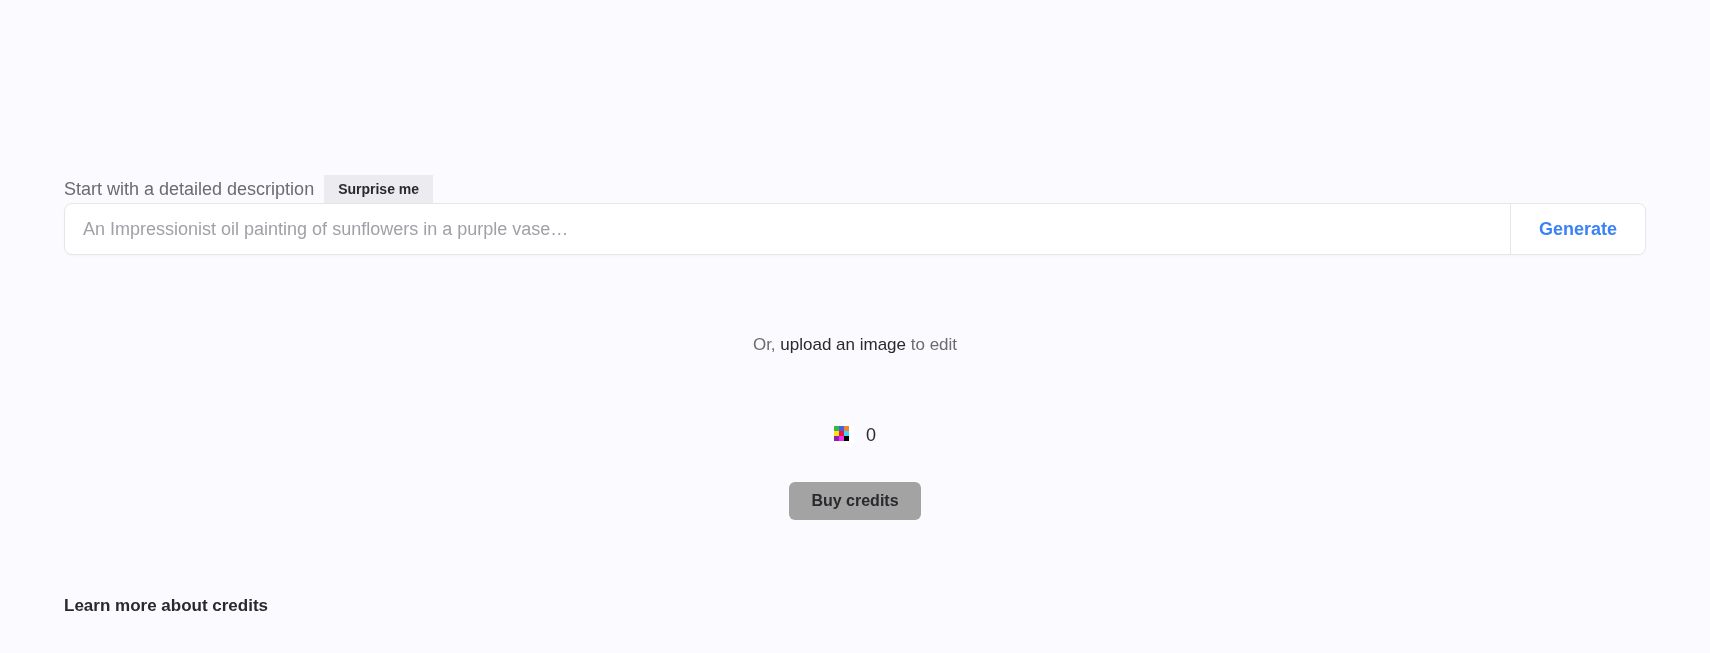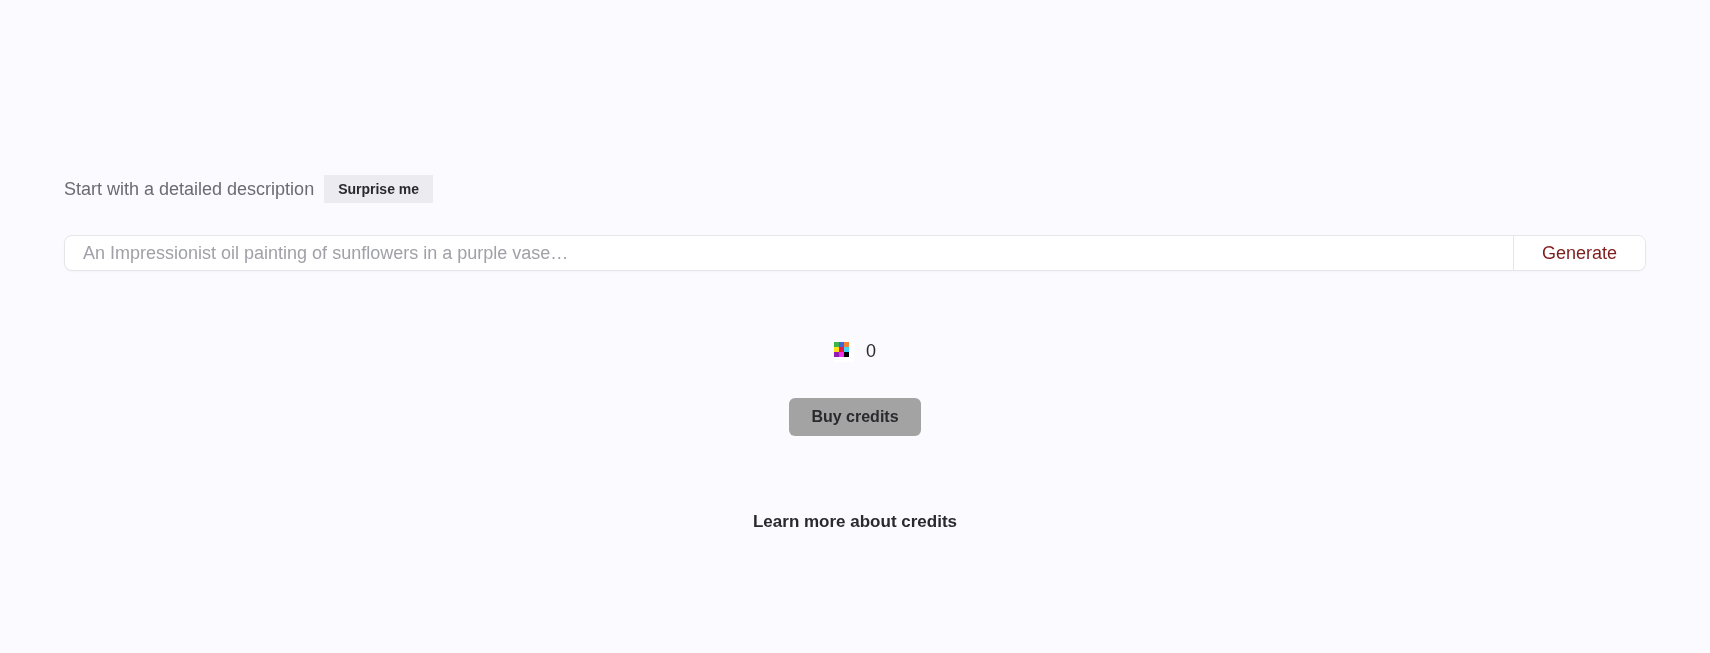--- a/index.html
+++ b/index.html
@@ -17,21 +17,20 @@
     }
     
     .container {
       padding: 175px 64px 0 64px;
     }
     
     .header-row {
       display: flex;
       align-items: center;
       gap: 10px;
-      margin-bottom: 32px;
     }
     
     .header-text {
       font-size: 18px;
       color: #6b6b72;
       font-weight: 400;
     }
     
     .surprise-btn {
       background: #ececf0;
@@ -43,21 +42,21 @@
       color: #2a2a2e;
       cursor: pointer;
       font-family: inherit;
     }
     
     .input-bar {
       display: flex;
       background: #ffffff;
       border: 1px solid #e5e5ea;
       border-radius: 8px;
-      height: 36px;
+      height: 52px;
       box-shadow: 0 1px 2px rgba(0,0,0,0.03);
       overflow: hidden;
       justify-content: center;
     }
     
     .prompt-input {
       flex: 1;
       border: none;
       outline: none;
       padding: 0 18px;
@@ -70,22 +69,22 @@
     .prompt-input::placeholder {
       color: #a0a0a8;
     }
     
     .generate-btn {
       background: #ffffff;
       border: none;
       border-left: 1px solid #e5e5ea;
       padding: 0 28px;
       font-size: 18px;
-      font-weight: 400;
-      color: #7f1d1d;
+      font-weight: 700;
+      color: #3b82f6;
       cursor: pointer;
       font-family: inherit;
       margin-left: 40px;
     }
     
     .upload-row {
       text-align: center;
       margin-top: 80px;
       font-size: 17px;
       color: #6b6b72;
@@ -126,21 +125,21 @@
       padding: 10px 22px;
       font-size: 16px;
       font-weight: 600;
       color: #2a2a2e;
       cursor: pointer;
       font-family: inherit;
     }
     
     .learn-more-link {
       display: block;
-      text-align: center;
+      text-align: left;
       margin-top: 76px;
       font-size: 17px;
       font-weight: 600;
       color: #2a2a2e;
       text-decoration: none;
       cursor: pointer;
     }
   </style>
 </head>
 <body>
@@ -150,20 +149,23 @@
   <div class="header-row">
     <span class="header-text">Start with a detailed description</span>
     <button class="surprise-btn">Surprise me</button>
   </div>
 
   <div class="input-bar">
     <input type="text" class="prompt-input" placeholder="An Impressionist oil painting of sunflowers in a purple vase…" style="">
     <button class="generate-btn">Generate</button>
   </div>
 
+  <div class="upload-row">
+    <span>Or, </span><a class="upload-link">upload an image</a><span> to edit</span>
+  </div>
 
   <div class="credits-row">
     <span class="credits-icon">
       <svg width="20" height="20" viewBox="0 0 20 20">
         <rect x="0" y="0" width="5" height="5" fill="#3cb44b"></rect>
         <rect x="5" y="0" width="5" height="5" fill="#4363d8"></rect>
         <rect x="10" y="0" width="5" height="5" fill="#f58231"></rect>
         <rect x="15" y="0" width="5" height="5" fill="#ffffff"></rect>
         <rect x="0" y="5" width="5" height="5" fill="#ffe119"></rect>
         <rect x="5" y="5" width="5" height="5" fill="#e6194b"></rect>

